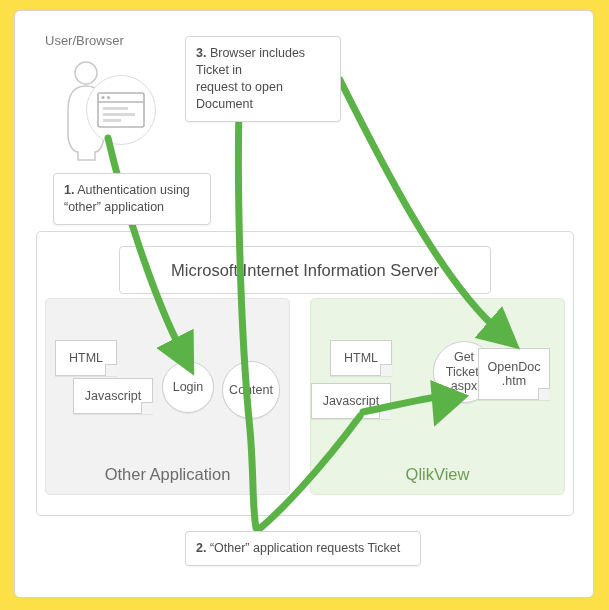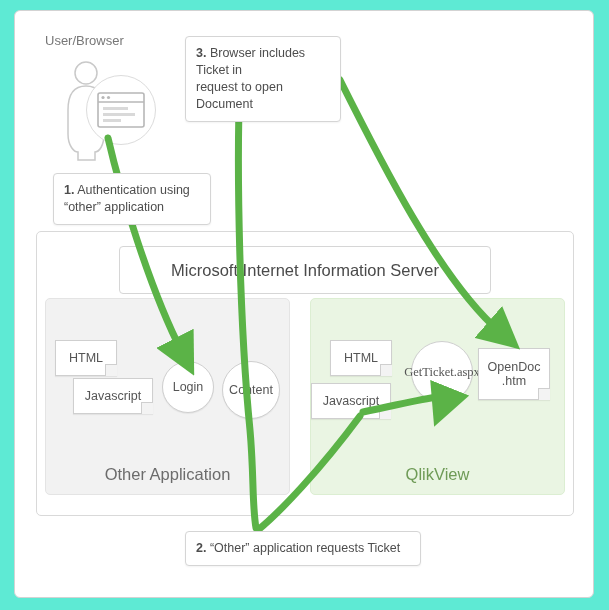--- a/index.html
+++ b/index.html
@@ -5,21 +5,21 @@
   html, body {
     margin: 0;
     padding: 0;
     background: #ffffff;
     font-family: "Liberation Sans", sans-serif;
   }
   #canvas {
     position: relative;
     width: 609px;
     height: 610px;
-    background: #5eead4;
+    background: #fde047;
     overflow: hidden;
   }
   .outer-frame {
     position: absolute;
     left: 14px;
     top: 10px;
     width: 580px;
     height: 588px;
     border: 1px solid #d3d3d3;
     border-radius: 6px;
@@ -220,21 +220,21 @@
     <div class="panel-label">QlikView</div>
   </div>
 
   <div class="doc" style="left:330px; top:340px; width:62px; height:36px;">
     <span>HTML</span>
   </div>
   <div class="doc" style="left:311px; top:383px; width:80px; height:36px;">
     <span>Javascript</span>
   </div>
 
-  <div class="circle" style="left:411px; top:341px; width:62px; height:62px; flex-direction:row;font-family:Liberation Serif, serif;">
+  <div class="circle" style="left:433px; top:341px; width:62px; height:62px; flex-direction:column;">
     <span>Get</span>
     <span>Ticket.</span>
     <span>aspx</span>
   </div>
 
   <div class="doc" style="left:478px; top:348px; width:72px; height:52px; flex-direction:column;">
     <span>OpenDoc</span>
     <span>.htm</span>
   </div>
 

